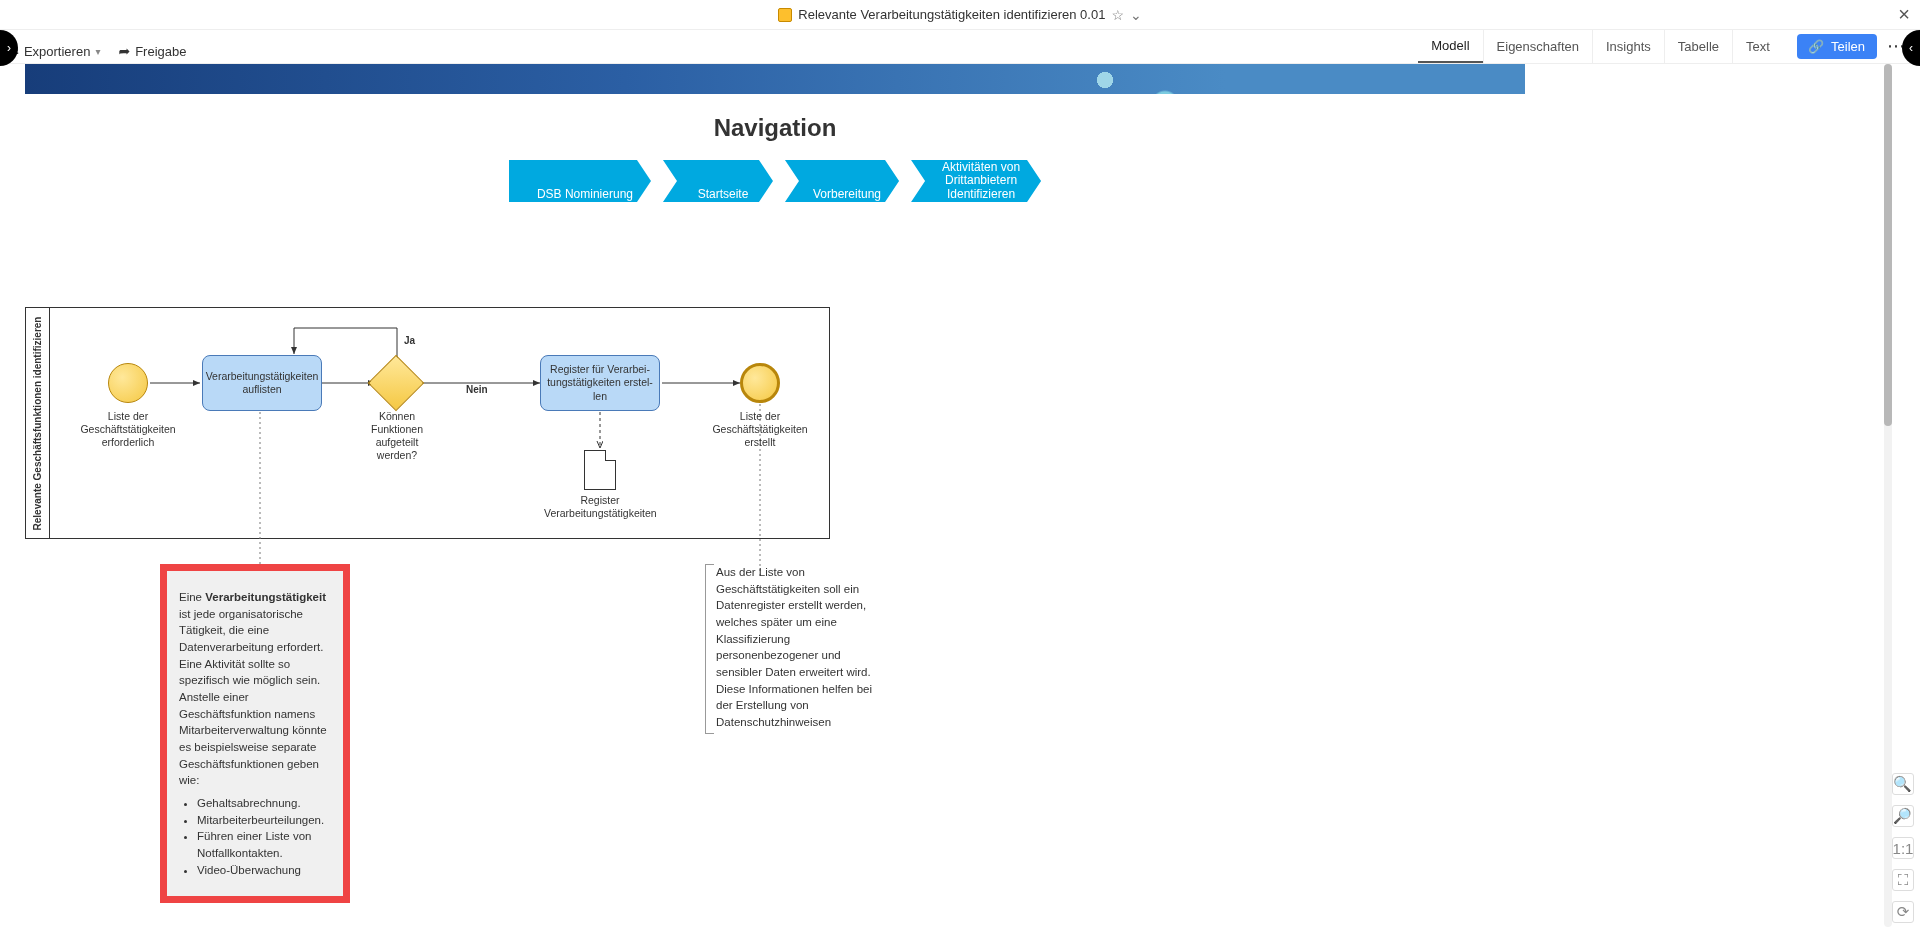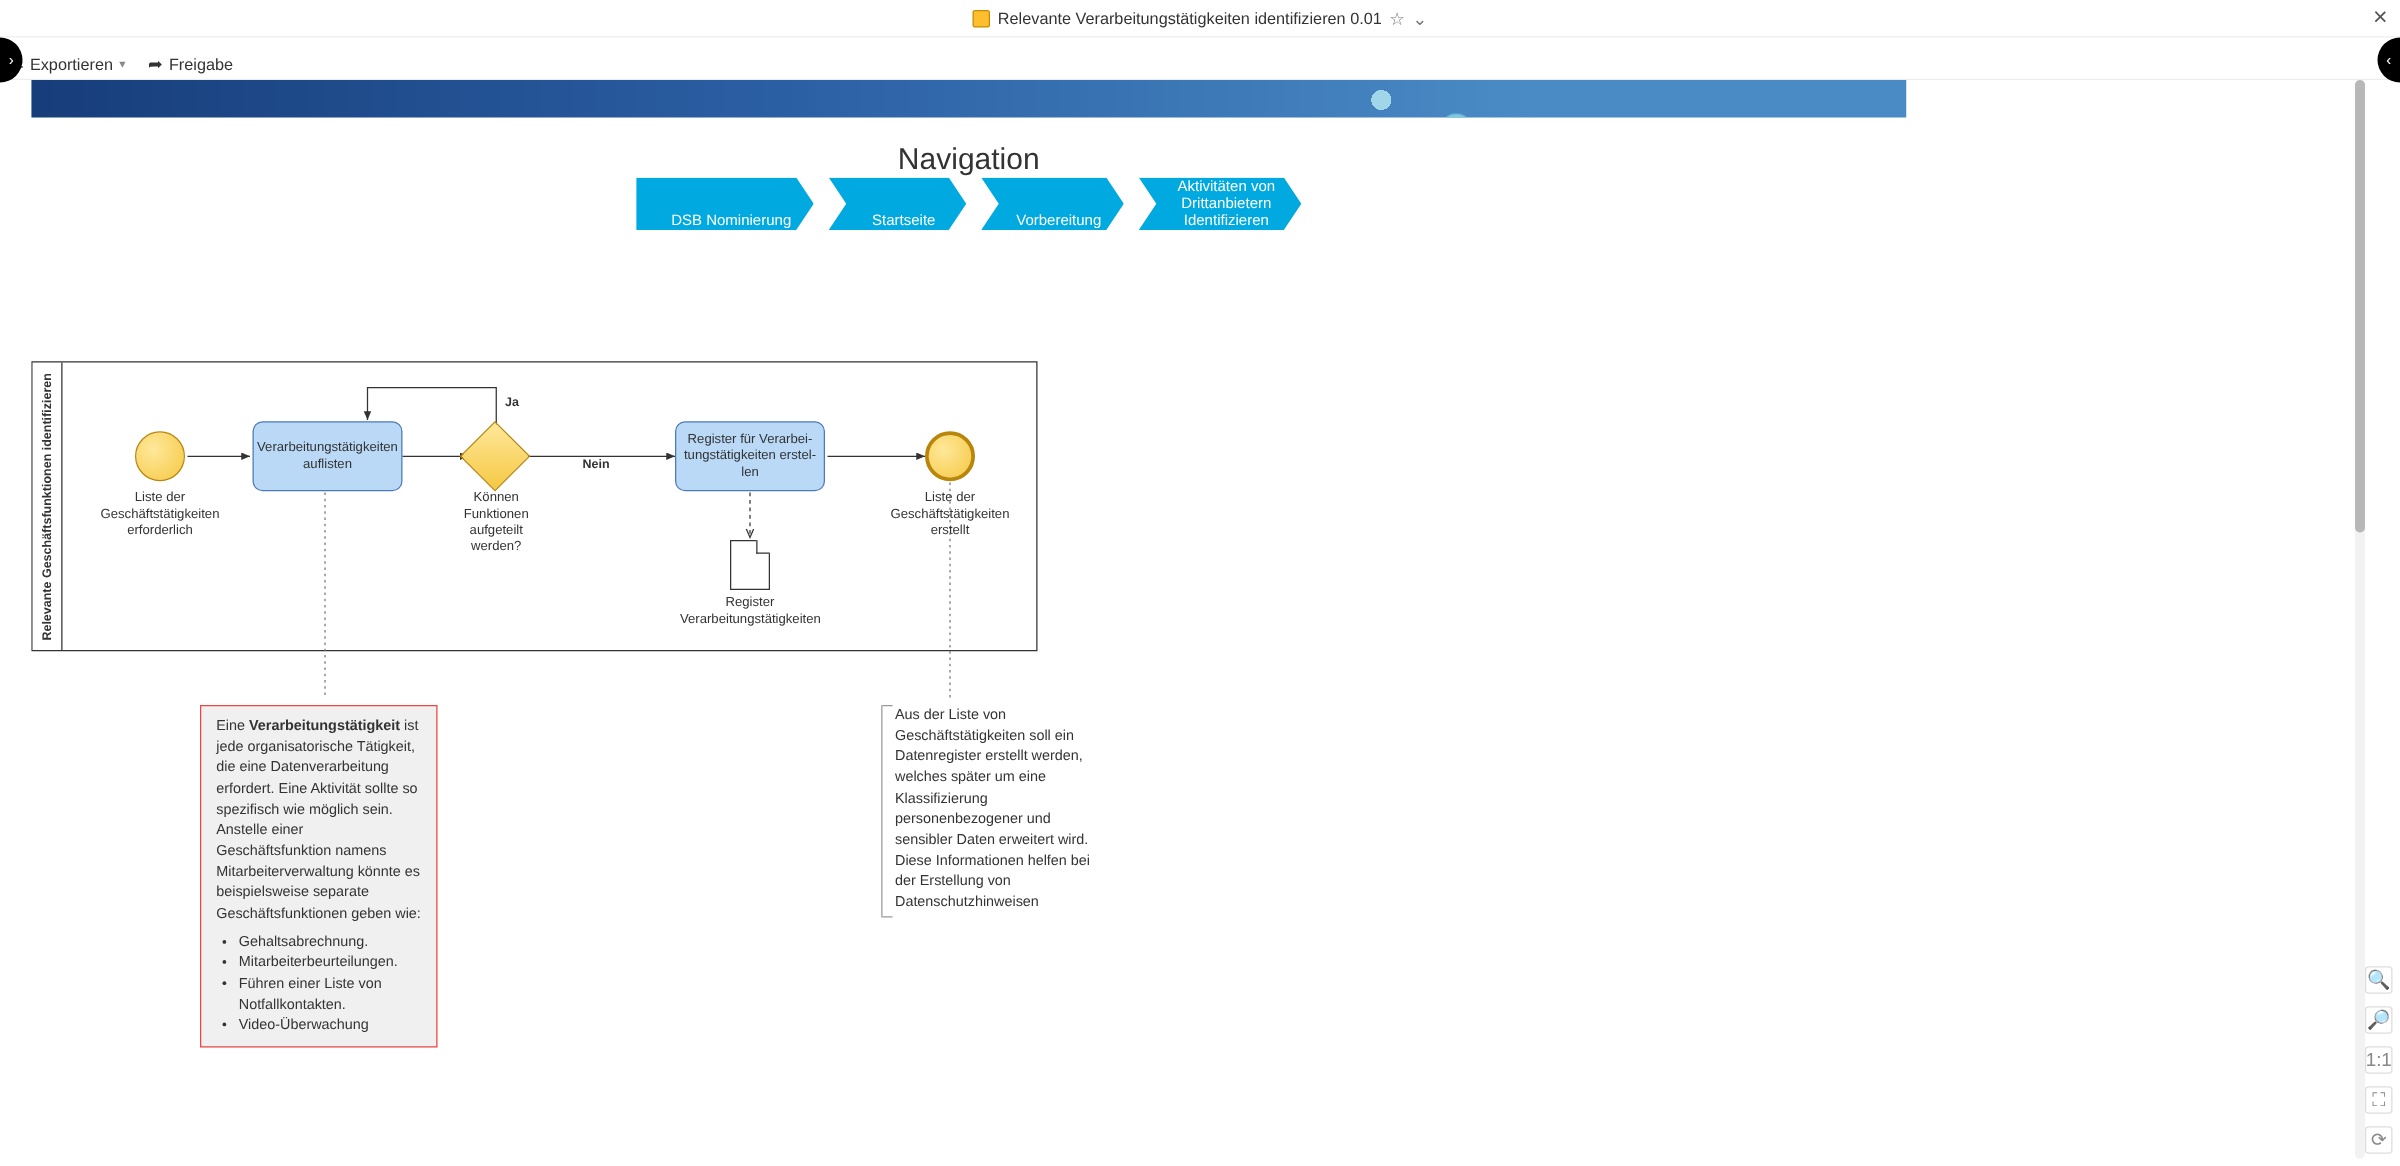--- a/index.html
+++ b/index.html
@@ -31,21 +31,21 @@
   .more{margin-left:10px;color:#333;font-size:18px;cursor:pointer;letter-spacing:1px}
 
   
   .canvas-wrap{position:absolute;left:25px;right:40px;top:64px;bottom:0;overflow:auto;background:#fff}
   .page{width:1500px;position:relative;padding-bottom:60px}
 
   
   .banner{height:30px;background:linear-gradient(90deg,#173d7a 0%,#2b5fa4 40%,#4a8bc5 80%);position:relative;overflow:hidden}
   .banner::after{content:"";position:absolute;right:280px;top:-20px;width:200px;height:120px;background:radial-gradient(circle at 30% 30%,#9fd6e8 8px,transparent 8px),radial-gradient(circle at 60% 50%,#7bcbe0 12px,transparent 14px)}
   .navarea{background:#fff;padding:20px 0 40px;text-align:center}
-  .navtitle{font-size:24px;font-weight:normal;}
+  .navtitle{font-size:24px;font-weight:bold;margin-bottom:18px}
   .navbtns{display:flex;justify-content:center;gap:12px}
   .navbtn{position:relative;background:#00a9e0;color:#fff;height:42px;min-width:110px;padding:0 18px 0 28px;display:flex;align-items:flex-end;justify-content:center;font-size:12px;line-height:1.15;text-align:center;clip-path:polygon(0 0,calc(100% - 14px) 0,100% 50%,calc(100% - 14px) 100%,0 100%,14px 50%);cursor:pointer}
   .navbtn.first{clip-path:polygon(0 0,calc(100% - 14px) 0,100% 50%,calc(100% - 14px) 100%,0 100%)}
 
   
   .pool{position:relative;margin-top:65px;width:805px;height:232px;border:1px solid #333}
   .lanehdr{position:absolute;left:0;top:0;width:24px;height:100%;border-right:1px solid #333;display:flex;align-items:center;justify-content:center}
   .lanehdr span{transform:rotate(-90deg);white-space:nowrap;font-size:10px;font-weight:bold}
   .node-label{font-size:10.5px;text-align:center;line-height:1.25}
   .start-evt,.end-evt{position:absolute;width:40px;height:40px;border-radius:50%;background:radial-gradient(circle at 35% 35%,#ffe89a,#f5c843);border:1px solid #b8860b}
@@ -54,21 +54,21 @@
   .gateway{position:absolute;width:40px;height:40px;transform:rotate(45deg);background:linear-gradient(135deg,#ffe89a,#f5c843);border:1px solid #b8860b}
   .doc{position:absolute;width:32px;height:40px;border:1px solid #333;background:#fff}
   .doc::before{content:"";position:absolute;right:-1px;top:-1px;width:10px;height:10px;background:#fff;border-left:1px solid #333;border-bottom:1px solid #333}
   .doc::after{content:"";position:absolute;right:-1px;top:-1px;border-style:solid;border-width:0 10px 10px 0;border-color:transparent #fff transparent transparent}
   .caption{position:absolute;font-size:10.5px;text-align:center;line-height:1.25}
   .edge-label{position:absolute;font-size:10px;font-weight:bold}
 
   svg.flow{position:absolute;overflow:visible;pointer-events:none}
 
   
-  .annot{position:absolute;background:#f0f0f0;border:1px solid #ef4444;padding:8px 12px;font-size:11.5px;line-height:1.45;width:190px}
+  .annot{position:absolute;background:#f0f0f0;border:7px solid #ef4444;padding:18px 12px;font-size:11.5px;line-height:1.45;width:190px}
   .annot ul{padding-left:18px;margin-top:6px}
   .annot-open{position:absolute;font-size:11.5px;line-height:1.45;width:170px;padding-left:10px;border-left:1px solid #999}
   .annot-open::before{content:"";position:absolute;left:0;top:0;width:8px;border-top:1px solid #999}
   .annot-open::after{content:"";position:absolute;left:0;bottom:0;width:8px;border-bottom:1px solid #999}
 
   
   .zoomtools{position:absolute;right:6px;bottom:10px;display:flex;flex-direction:column;gap:10px;color:#888;font-size:15px}
   .zoomtools span{width:22px;height:22px;display:flex;align-items:center;justify-content:center;border:1px solid #ddd;border-radius:3px;cursor:pointer}
 
   .scroll-y{position:absolute;right:28px;top:64px;bottom:6px;width:8px;background:#f2f2f2;border-radius:4px}
@@ -93,20 +93,42 @@
     <div class="tool-left">
       <div class="btn">
         <span class="ico">⭳</span>
         <span>Exportieren</span>
         <span class="chev">▾</span>
       </div>
       <div class="btn">
         <span class="ico">➦</span>
         <span>Freigabe</span>
       </div>
+    </div>
+    <div class="tool-right">
+      <div class="tab active">
+          <span>Modell</span>
+        </div>
+      <div class="tab">
+          <span>Eigenschaften</span>
+        </div>
+      <div class="tab">
+          <span>Insights</span>
+        </div>
+      <div class="tab">
+          <span>Tabelle</span>
+        </div>
+      <div class="tab">
+          <span>Text</span>
+        </div>
+      <div class="share">
+        <span>🔗</span>
+        <span>Teilen</span>
+      </div>
+      <div class="more">⋯</div>
     </div>
   </div>
 
   <div class="canvas-wrap">
     <div class="page">
       <div class="banner"></div>
       <div class="navarea">
         <div class="navtitle">Navigation</div>
         <div class="navbtns">
           <div class="navbtn first">

